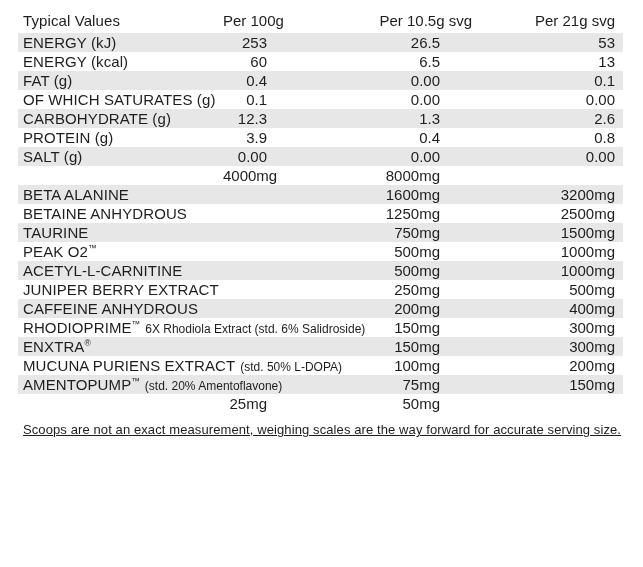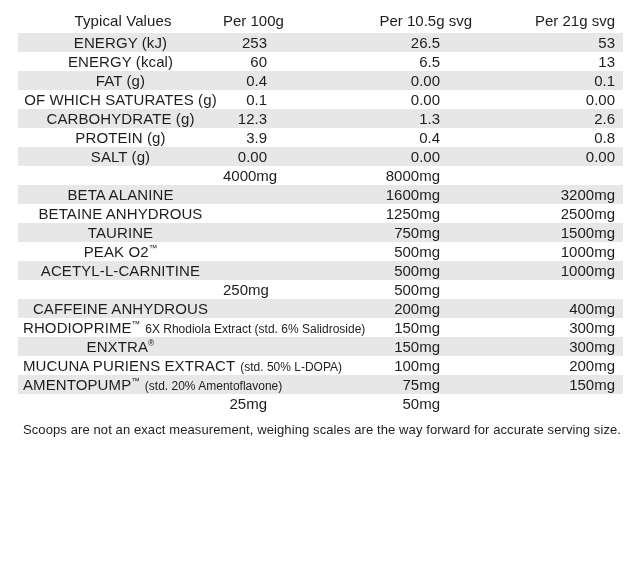--- a/index.html
+++ b/index.html
@@ -31,41 +31,42 @@
   }
   .row.header{
     height:25px;
     font-weight:500;
   }
   .row.shaded{background:var(--shade);}
   .c1{
     min-width:0;
     white-space:nowrap;
     overflow:visible;
-    text-align:center;
+    text-align:left;
     letter-spacing:.1px;
   }
   .c2,.c3,.c4{text-align:right;white-space:nowrap;}
   .header .c3{transform:translateX(32px);text-align:right;}
   .mark{
     font-size:8.5px;
     line-height:0;
     vertical-align:super;
   }
   .note{
     font-size:12px;
     margin-left:5px;
     letter-spacing:0;
   }
   .footnote{
     margin-top:9px;
     padding-left:5px;
     font-size:13px;
     letter-spacing:.1px;
     white-space:nowrap;
+    text-decoration:underline;
   }
 </style>
 </head>
 <body>
 
 <div class="sheet">
 
   <div class="row header">
     <div class="c1">Typical Values</div>
     <div class="c2">Per 100g</div>
@@ -145,20 +146,21 @@
     <div class="c3">500mg</div>
     <div class="c4">1000mg</div>
   </div>
       <div class="row shaded">
     <div class="c1"><span>ACETYL-L-CARNITINE</span><sup class="mark"></sup><span class="note"></span></div>
     <div class="c2"></div>
     <div class="c3">500mg</div>
     <div class="c4">1000mg</div>
   </div>
       <div class="row">
+    <div class="c1"><span>JUNIPER BERRY EXTRACT</span><sup class="mark"></sup><span class="note"></span></div>
     <div class="c2"></div>
     <div class="c3">250mg</div>
     <div class="c4">500mg</div>
   </div>
       <div class="row shaded">
     <div class="c1"><span>CAFFEINE ANHYDROUS</span><sup class="mark"></sup><span class="note"></span></div>
     <div class="c2"></div>
     <div class="c3">200mg</div>
     <div class="c4">400mg</div>
   </div>

